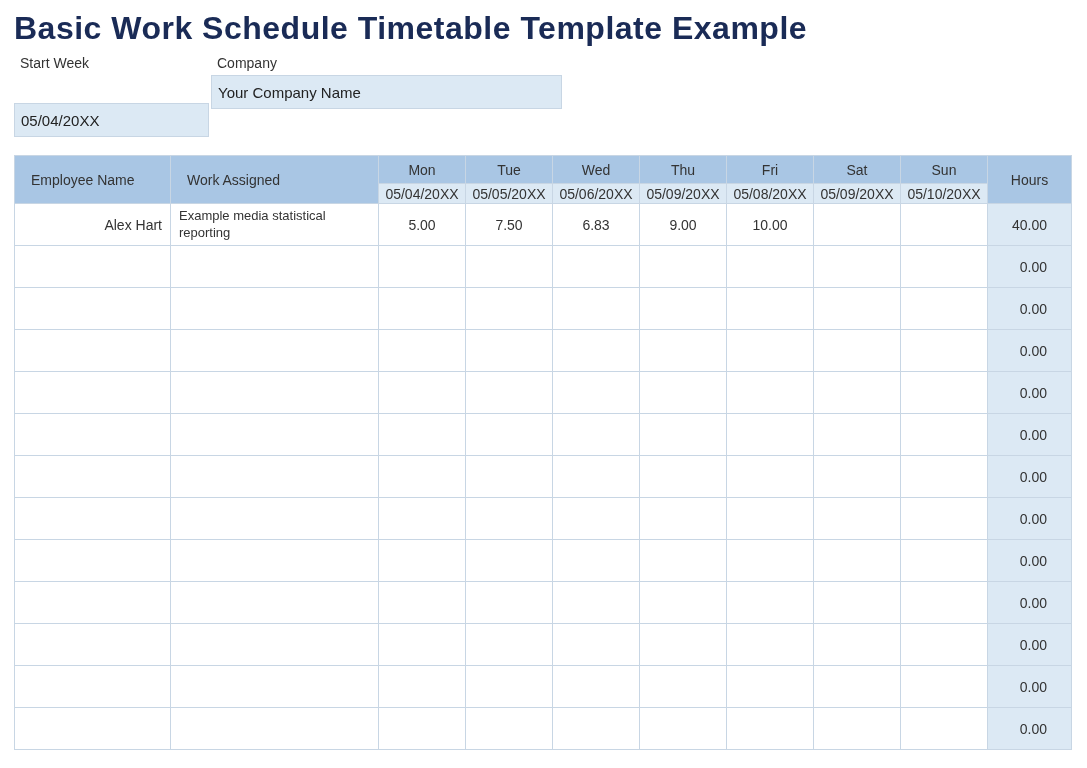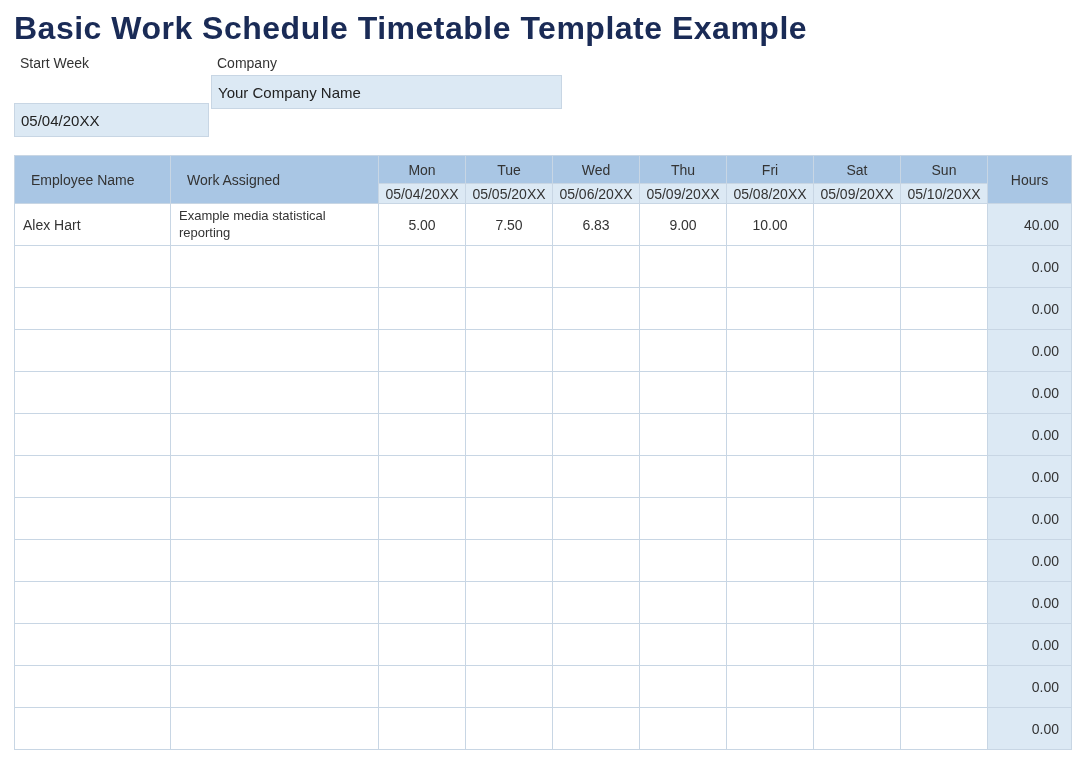--- a/index.html
+++ b/index.html
@@ -69,27 +69,27 @@
     font-weight: normal;
     font-size: 11.5px;
     text-align: center;
     color: #555;
   }
   td.body-cell {
     height: 42px;
     vertical-align: middle;
     padding: 4px 8px;
   }
-  td.body-cell.name { text-align: left; font-size: 14px; }
+  td.body-cell.name { text-align: right; font-size: 14px; }
   td.body-cell.work { text-align: left; font-size: 13px; line-height: 1.25; }
   td.body-cell.day  { text-align: center; font-size: 14px; }
   td.body-cell.hours {
     background: #dce9f4;
     text-align: right;
-    padding-right: 12px;
+    padding-right: 24px;
     font-size: 14px;
   }
   .col-emp   { width: 156px; }
   .col-work  { width: 208px; }
   .col-day   { width: 87px; }
   .col-hours { width: 84px; }
 </style>
 </head>
 <body>
 

